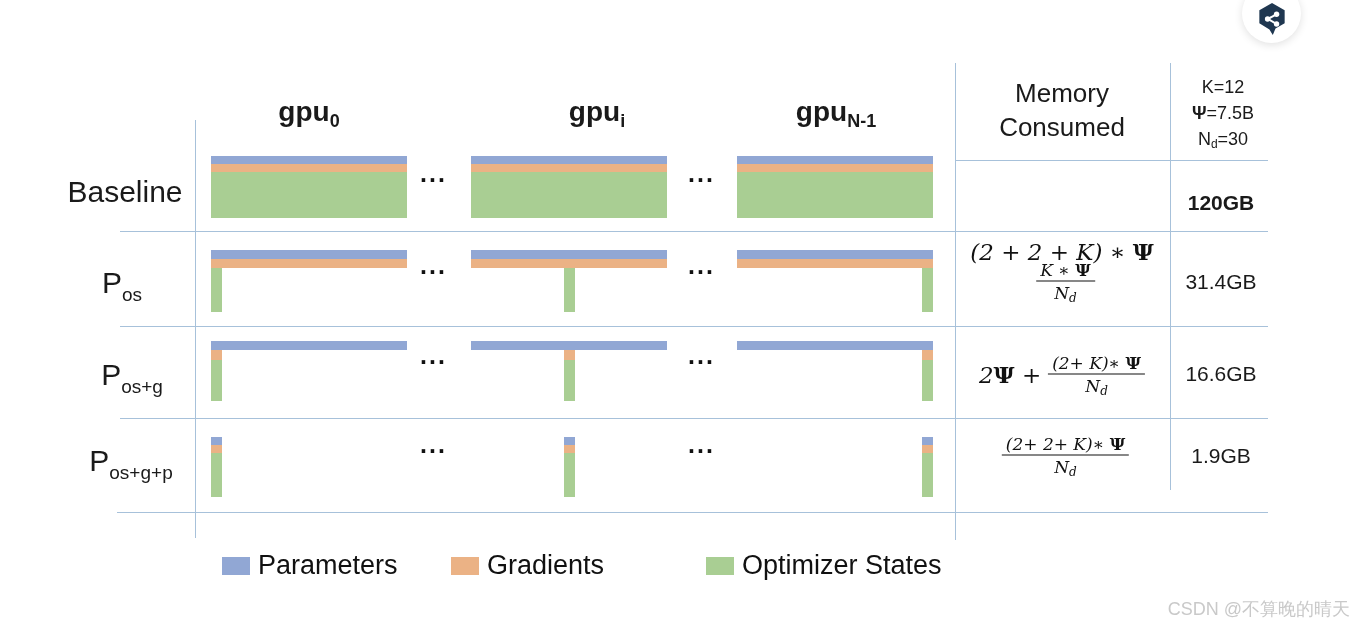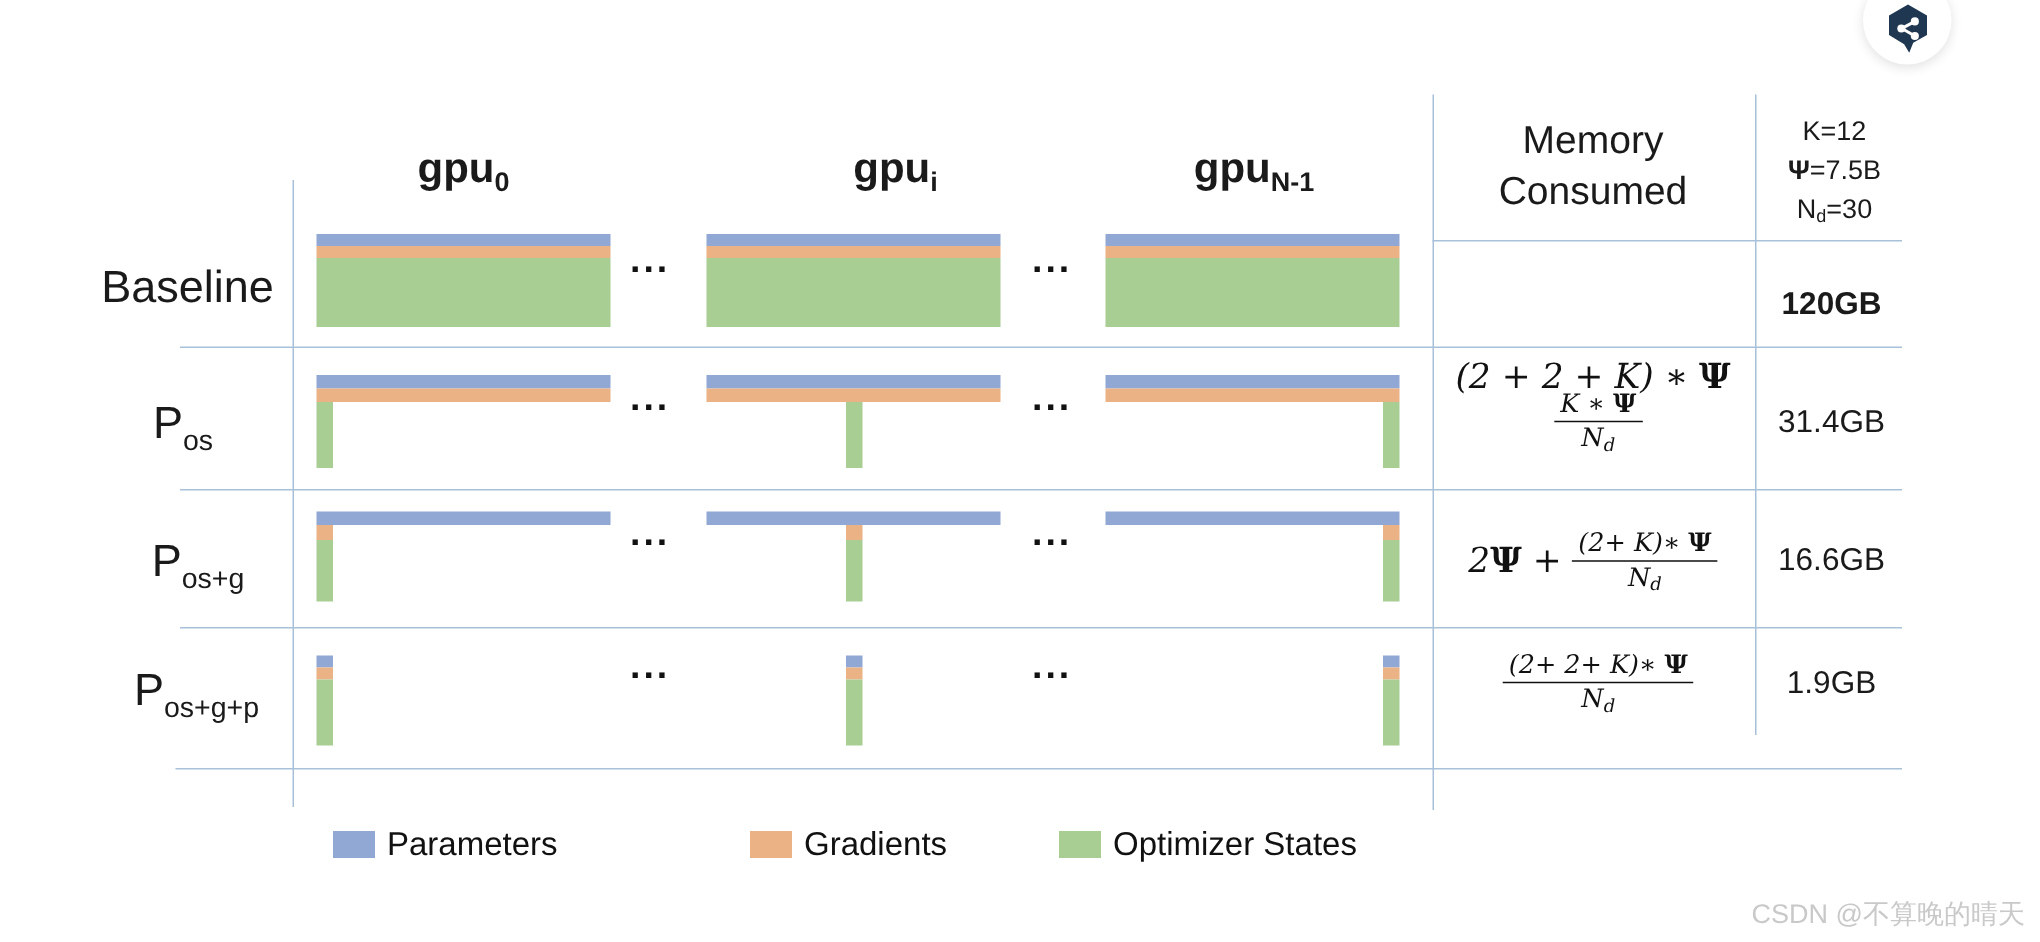--- a/index.html
+++ b/index.html
@@ -89,23 +89,23 @@
     position: absolute; left: 1221px; transform: translate(-50%, -50%);
     font-size: 21px; white-space: nowrap;
   }
   #value-0 { top: 203px; font-weight: bold; } #value-1 { top: 282px; }
   #value-2 { top: 374px; } #value-3 { top: 456px; }
 
   .legend-item {
     position: absolute; top: 550px; display: flex; align-items: center;
     white-space: nowrap;
   }
-  #legend-0 { left: 222px; } #legend-1 { left: 500px; } #legend-2 { left: 706px; }
+  #legend-0 { left: 222px; } #legend-1 { left: 451px; } #legend-2 { left: 706px; }
   .swatch { width: 28px; height: 18px; margin-right: 8px; display: inline-block; }
-  .legend-item .label { font-size: 22px; color: #111; }
+  .legend-item .label { font-size: 27px; color: #111; }
 
   .watermark {
     position: absolute; right: 10px; top: 597px;
     font-size: 18px; color: #c9c9c9; white-space: nowrap;
   }
 
   .logo-circle {
     position: absolute; left: 1242px; top: -16px;
     width: 59px; height: 59px; border-radius: 50%;
     background: #fff; box-shadow: 0 2px 8px rgba(0,0,0,0.12);

